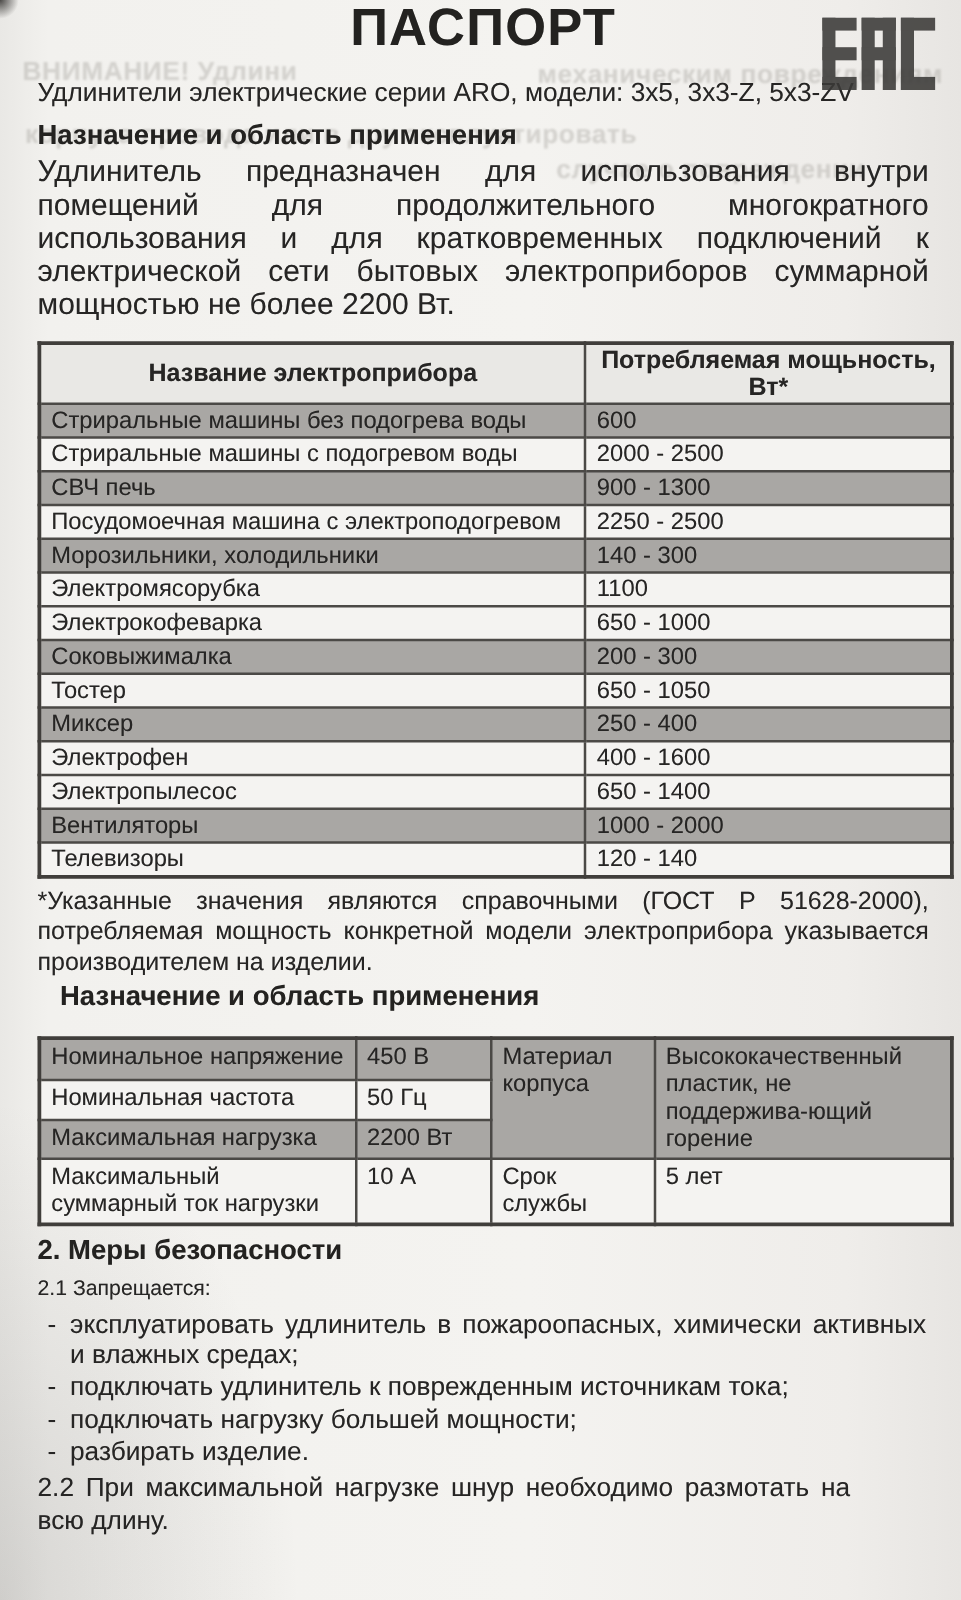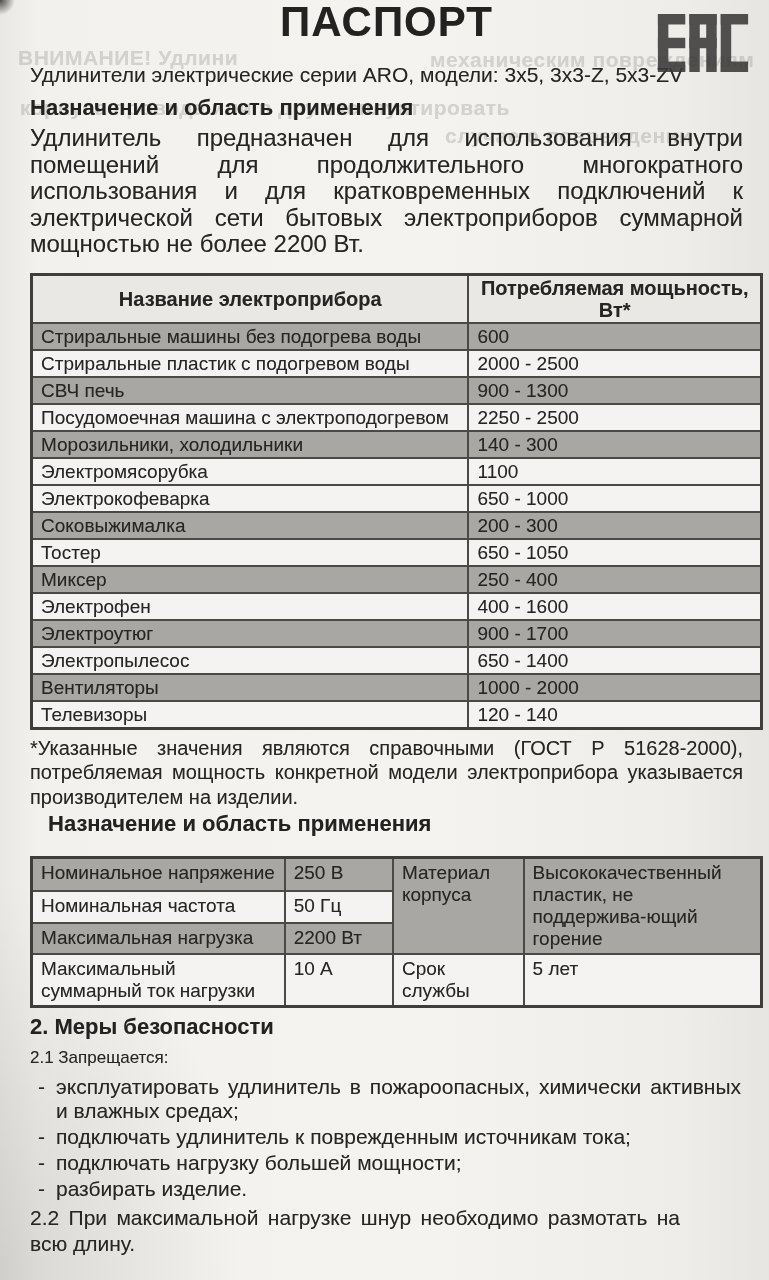--- a/index.html
+++ b/index.html
@@ -125,21 +125,21 @@
           <th>Название электроприбора</th>
           <th>Потребляемая мощьность, Вт*</th>
         </tr>
       </thead>
       <tbody>
         <tr class="g">
             <td>Стриральные машины без подогрева воды</td>
             <td>600</td>
           </tr>
         <tr>
-            <td>Стриральные пластик с подогревом воды</td>
+            <td>Стриральные машины с подогревом воды</td>
             <td>2000 - 2500</td>
           </tr>
         <tr class="g">
             <td>СВЧ печь</td>
             <td>900 - 1300</td>
           </tr>
         <tr>
             <td>Посудомоечная машина с электроподогревом</td>
             <td>2250 - 2500</td>
           </tr>
@@ -163,24 +163,20 @@
             <td>Тостер</td>
             <td>650 - 1050</td>
           </tr>
         <tr class="g">
             <td>Миксер</td>
             <td>250 - 400</td>
           </tr>
         <tr>
             <td>Электрофен</td>
             <td>400 - 1600</td>
-          </tr>
-        <tr class="g">
-            <td>Электроутюг</td>
-            <td>900 - 1700</td>
           </tr>
         <tr>
             <td>Электропылесос</td>
             <td>650 - 1400</td>
           </tr>
         <tr class="g">
             <td>Вентиляторы</td>
             <td>1000 - 2000</td>
           </tr>
         <tr>
@@ -197,21 +193,21 @@
     <table class="specs-table">
       <colgroup>
           <col style="width:248px">
           <col style="width:106px">
           <col style="width:128px">
           <col style="width:233px">
         </colgroup>
       <tbody>
         <tr class="r1">
           <td class="g">Номинальное напряжение</td>
-          <td class="g">250 В</td>
+          <td class="g">450 В</td>
           <td class="g" rowspan="3">Материал корпуса</td>
           <td class="g" rowspan="3">Высококачественный пластик, не поддержива-ющий горение</td>
         </tr>
         <tr class="r2">
           <td>Номинальная частота</td>
           <td>50 Гц</td>
         </tr>
         <tr class="r3">
           <td class="g">Максимальная нагрузка</td>
           <td class="g">2200 Вт</td>

